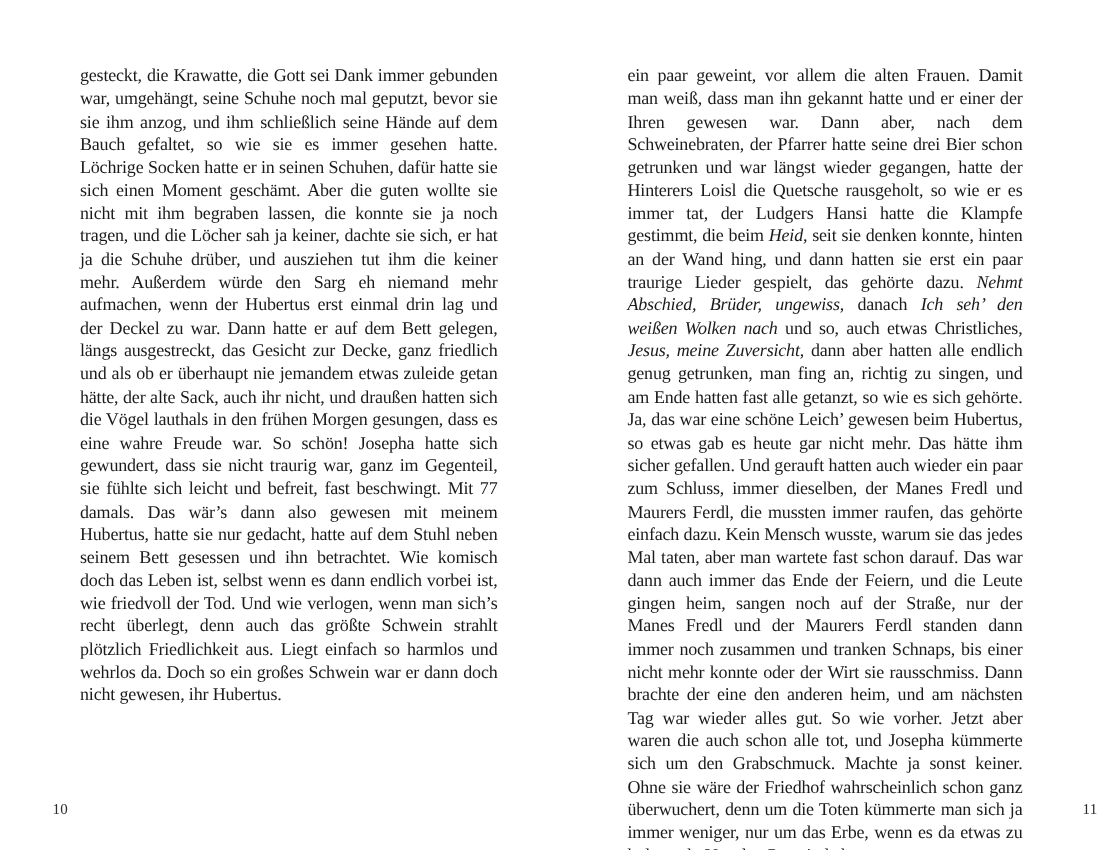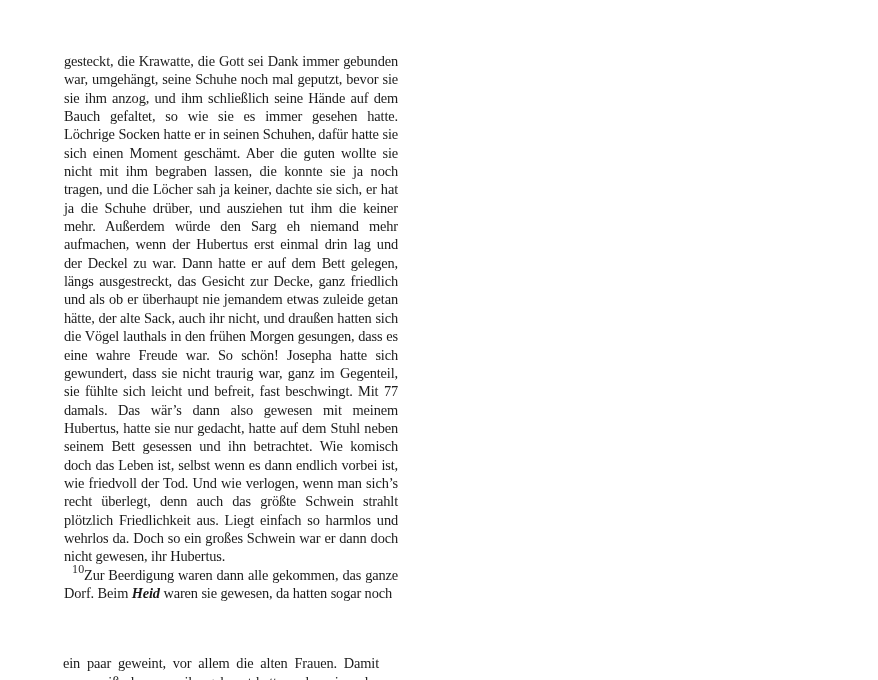--- a/index.html
+++ b/index.html
@@ -13,21 +13,21 @@
     overflow: hidden;
     font-family: "Liberation Serif", "DejaVu Serif", serif;
     color: #1a1a1a;
   }
   .spread {
     position: relative;
     width: 878px;
     height: 680px;
     background: #ffffff;
     display: flex;
-    flex-direction: column;
+    flex-direction: row;
   }
   .page {
     position: relative;
     height: 680px;
     box-sizing: border-box;
   }
   .page-left  { width: 439px; padding: 52px 41px 0 64px; }
   .page-right { width: 439px; padding: 52px 60px 0 63px; }
 
   .textblock {
@@ -45,49 +45,47 @@
     text-indent: 0;
   }
   .textblock p.indent {
     text-indent: 20px;
   }
   .textblock p + p {
     margin-top: 0;
   }
   em {
     font-style: italic;
-    font-weight: bold;
   }
   .folio {
     position: absolute;
     bottom: 0;
     font-size: 12px;
     line-height: 14px;
     color: #2b2b2b;
     letter-spacing: 0.02em;
   }
-  .folio-left  { left: 0; right: 0; bottom: 26px; text-align: left;  padding-left: 72px; }
+  .folio-left  { left: 0; right: 0; bottom: 26px; text-align: left;  padding-left: 42px; }
   .folio-right { left: 0; right: 0; bottom: 26px; text-align: right; }
   .gutter {
     position: absolute;
     top: 0;
     left: 439px;
     width: 0px;
     height: 680px;
   }
 </style>
 </head>
 <body>
 
 <div class="spread">
 
   <div class="page page-left">
     <div class="textblock" id="left-text">
         <p>gesteckt, die Krawatte, die Gott sei Dank immer gebunden war, umgehängt, seine Schuhe noch mal geputzt, bevor sie sie ihm anzog, und ihm schließlich seine Hände auf dem Bauch gefaltet, so wie sie es immer gesehen hatte. Löchrige Socken hatte er in seinen Schuhen, dafür hatte sie sich einen Moment geschämt. Aber die guten wollte sie nicht mit ihm begraben lassen, die konnte sie ja noch tragen, und die Löcher sah ja keiner, dachte sie sich, er hat ja die Schuhe drüber, und ausziehen tut ihm die keiner mehr. Außerdem würde den Sarg eh niemand mehr aufmachen, wenn der Hubertus erst einmal drin lag und der Deckel zu war. Dann hatte er auf dem Bett gelegen, längs ausgestreckt, das Gesicht zur Decke, ganz friedlich und als ob er überhaupt nie jemandem etwas zuleide getan hätte, der alte Sack, auch ihr nicht, und draußen hatten sich die Vögel lauthals in den frühen Morgen gesungen, dass es eine wahre Freude war. So schön! Josepha hatte sich gewundert, dass sie nicht traurig war, ganz im Gegenteil, sie fühlte sich leicht und befreit, fast beschwingt. Mit 77 damals. Das wär’s dann also gewesen mit meinem Hubertus, hatte sie nur gedacht, hatte auf dem Stuhl neben seinem Bett gesessen und ihn betrachtet. Wie komisch doch das Leben ist, selbst wenn es dann endlich vorbei ist, wie friedvoll der Tod. Und wie verlogen, wenn man sich’s recht überlegt, denn auch das größte Schwein strahlt plötzlich Friedlichkeit aus. Liegt einfach so harmlos und wehrlos da. Doch so ein großes Schwein war er dann doch nicht gewesen, ihr Hubertus.</p>
-        <p class="indent">Zur Beerdigung waren dann alle gekommen, das ganze Dorf. Beim <em>Heid</em> waren sie gewesen, da hatten sogar noch</p>
       </div>
     <div class="folio folio-left">10</div>
   </div>
 
   <div class="gutter"></div>
 
   <div class="page page-right">
     <div class="textblock" id="right-text">
         <p>ein paar geweint, vor allem die alten Frauen. Damit man weiß, dass man ihn gekannt hatte und er einer der Ihren gewesen war. Dann aber, nach dem Schweinebraten, der Pfarrer hatte seine drei Bier schon getrunken und war längst wieder gegangen, hatte der Hinterers Loisl die Quetsche rausgeholt, so wie er es immer tat, der Ludgers Hansi hatte die Klampfe gestimmt, die beim <em>Heid</em>, seit sie denken konnte, hinten an der Wand hing, und dann hatten sie erst ein paar traurige Lieder gespielt, das gehörte dazu. <em>Nehmt Abschied, Brüder, ungewiss</em>, danach <em>Ich seh’ den weißen Wolken nach</em> und so, auch etwas Christliches, <em>Jesus, meine Zuversicht</em>, dann aber hatten alle endlich genug getrunken, man fing an, richtig zu singen, und am Ende hatten fast alle getanzt, so wie es sich gehörte. Ja, das war eine schöne Leich’ gewesen beim Hubertus, so etwas gab es heute gar nicht mehr. Das hätte ihm sicher gefallen. Und gerauft hatten auch wieder ein paar zum Schluss, immer dieselben, der Manes Fredl und Maurers Ferdl, die mussten immer raufen, das gehörte einfach dazu. Kein Mensch wusste, warum sie das jedes Mal taten, aber man wartete fast schon darauf. Das war dann auch immer das Ende der Feiern, und die Leute gingen heim, sangen noch auf der Straße, nur der Manes Fredl und der Maurers Ferdl standen dann immer noch zusammen und tranken Schnaps, bis einer nicht mehr konnte oder der Wirt sie rausschmiss. Dann brachte der eine den anderen heim, und am nächsten Tag war wieder alles gut. So wie vorher. Jetzt aber waren die auch schon alle tot, und Josepha kümmerte sich um den Grabschmuck. Machte ja sonst keiner. Ohne sie wäre der Friedhof wahrscheinlich schon ganz überwuchert, denn um die Toten kümmerte man sich ja immer weniger, nur um das Erbe, wenn es da etwas zu holen gab. Von der Gemeinde hatte</p>
       </div>

